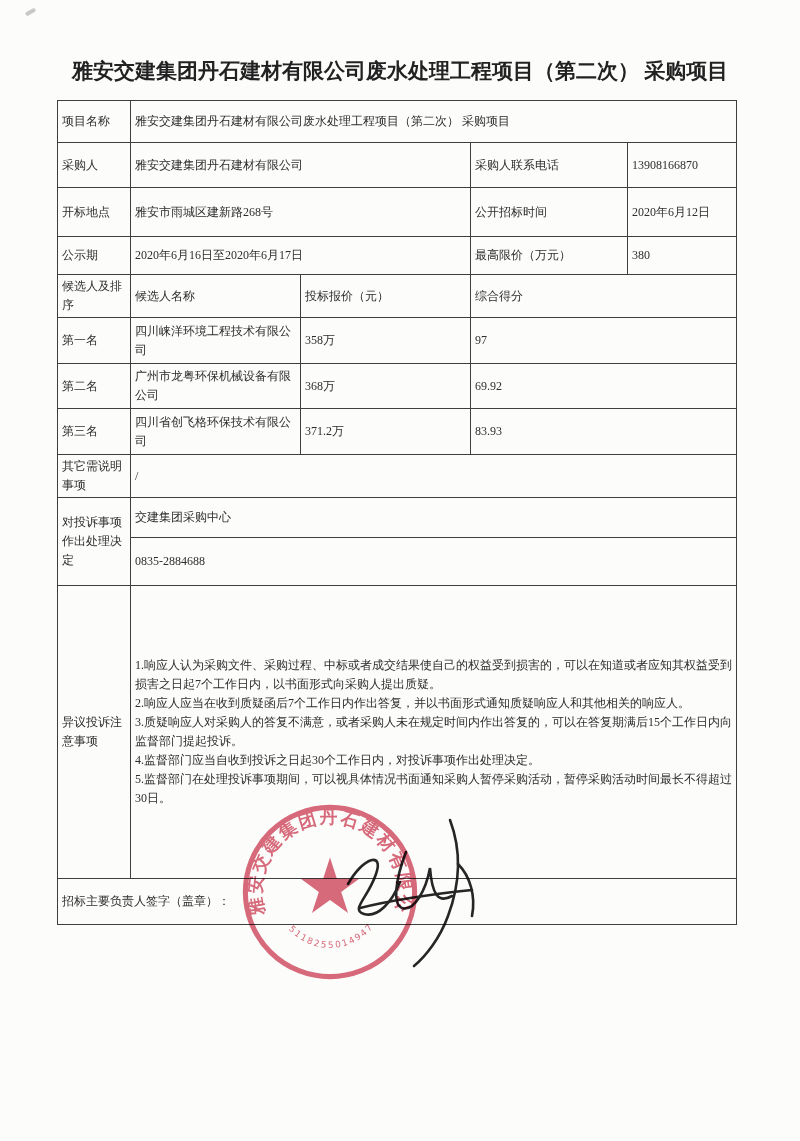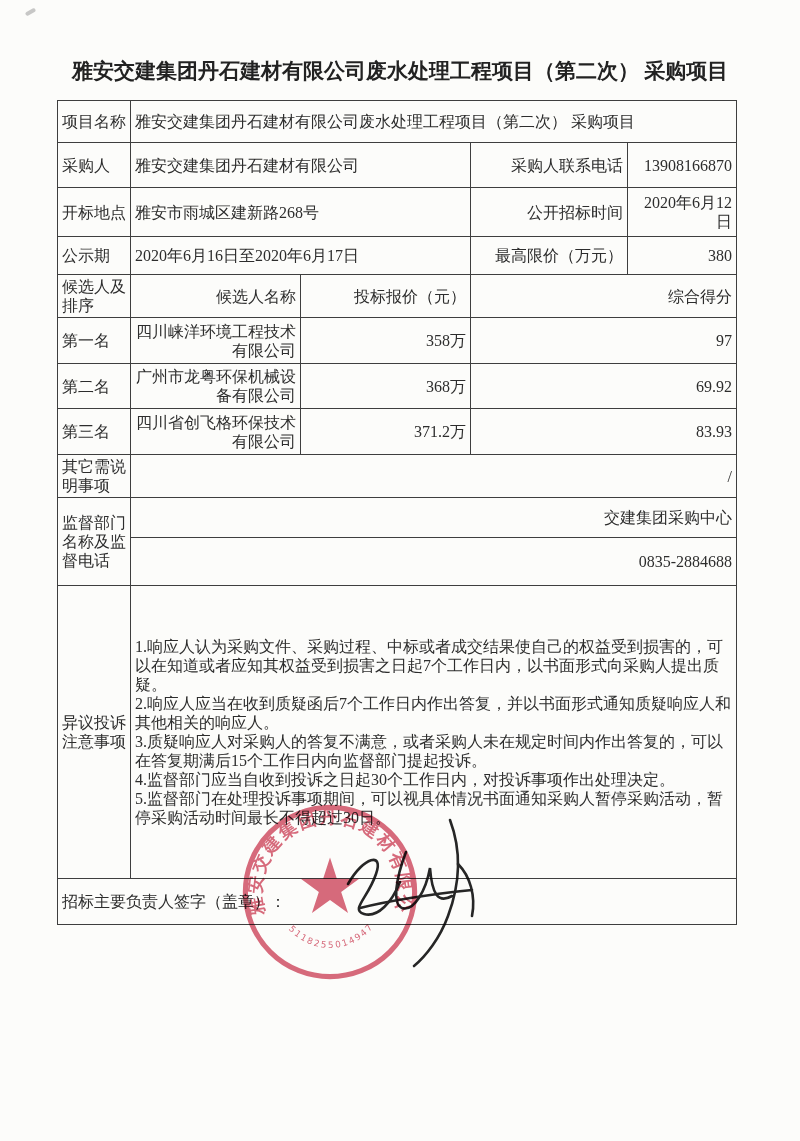--- a/index.html
+++ b/index.html
@@ -25,29 +25,29 @@
   }
   table.bid{
     border-collapse:collapse;
     table-layout:fixed;
     width:679px;
     margin:13px 0 0 57px;
     background:transparent;
   }
   table.bid td{
     border:1px solid #3e3e3e;
-    font-size:16px;
+    font-size:12px;
     padding:2px 4px;
     vertical-align:middle;
     word-break:break-all;
     line-height:19px;
   }
   td.lbl{ text-align:left; padding-left:5px;}
   td.val{ text-align:left; padding-left:7px;}
-  td.ctr{ text-align:right;}
+  td.ctr{ text-align:left;}
   tr.h42{height:42px;} tr.h45{height:45px;} tr.h41{height:49px;}
   tr.h38{height:38px;} tr.h39{height:39px;} tr.h46{height:46px;}
   tr.h36{height:36px;} tr.h40{height:40px;} tr.h48{height:48px;}
   tr.h293{height:293px;}
   td.objection-cell{
     vertical-align:top;
     text-align:left;
     padding:50px 8px 4px 6px;
     line-height:22.5px;
     font-size:14px;
@@ -137,21 +137,21 @@
       <td class="lbl">第三名</td>
       <td class="ctr">四川省创飞格环保技术有限公司</td>
       <td class="ctr">371.2万</td>
       <td class="ctr" colspan="2">83.93</td>
     </tr>
     <tr class="h36">
       <td class="lbl">其它需说明事项</td>
       <td class="ctr" colspan="4">/</td>
     </tr>
     <tr class="h40">
-      <td class="lbl" rowspan="2">监督部门名称及监督电话</td>
+      <td class="lbl" rowspan="2">对投诉事项作出处理决定</td>
       <td class="ctr" colspan="4">交建集团采购中心</td>
     </tr>
     <tr class="h48">
       <td class="ctr" colspan="4">0835-2884688</td>
     </tr>
     <tr class="h293">
       <td class="lbl">异议投诉注意事项</td>
       <td class="objection-cell" colspan="4">
         <p class="objection-item">1.响应人认为采购文件、采购过程、中标或者成交结果使自己的权益受到损害的，可以在知道或者应知其权益受到损害之日起7个工作日内，以书面形式向采购人提出质疑。</p>
         <p class="objection-item">2.响应人应当在收到质疑函后7个工作日内作出答复，并以书面形式通知质疑响应人和其他相关的响应人。</p>

